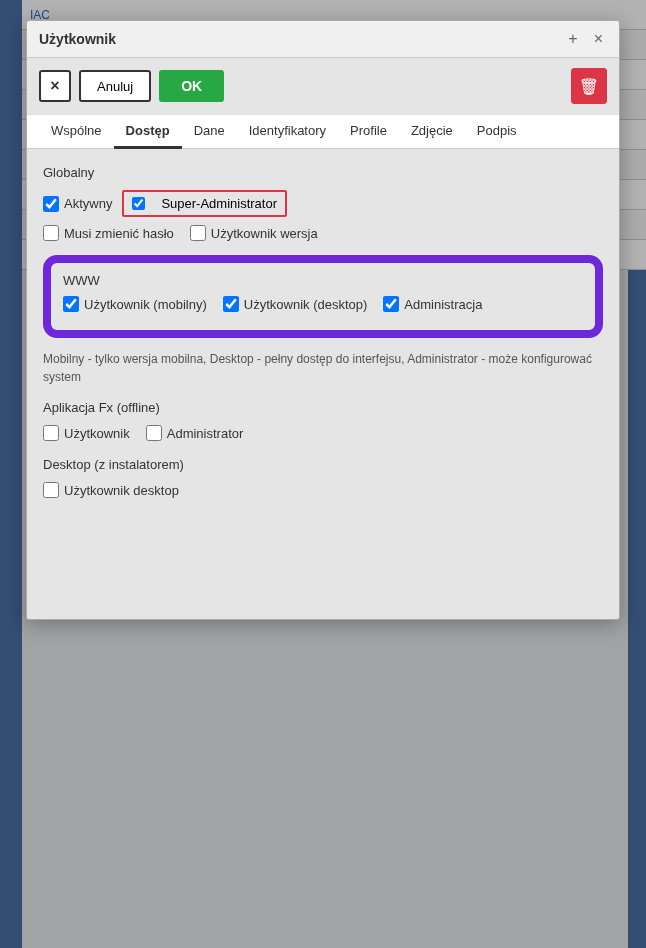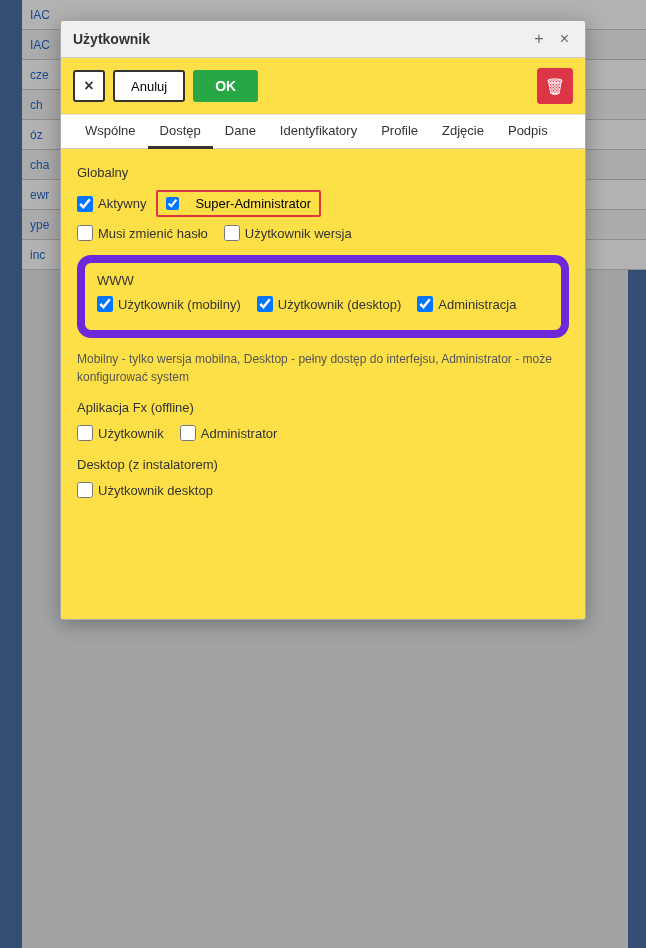--- a/index.html
+++ b/index.html
@@ -61,24 +61,24 @@
       top: 0; left: 0; right: 0; bottom: 0;
       background: rgba(0,0,0,0.3);
       display: flex;
       align-items: flex-start;
       justify-content: center;
       padding-top: 20px;
     }
 
     
     .modal {
-      background: #fde047;
+      background: #e5e5e5;
       border: 1px solid #aaa;
       border-radius: 3px;
-      width: 526px;
+      width: 594px;
       min-height: 600px;
       box-shadow: 0 4px 20px rgba(0,0,0,0.3);
       position: relative;
     }
 
     
     .modal-header {
       background: #f0f0f0;
       border-bottom: 1px solid #ccc;
       padding: 8px 12px;
@@ -185,21 +185,21 @@
       cursor: pointer;
       font-size: 13px;
       color: #333;
       border-bottom: 3px solid transparent;
       margin-bottom: -1px;
       white-space: nowrap;
     }
 
     .tab.active {
       border-bottom: 3px solid #333;
-      font-weight: normal;
+      font-weight: bold;
     }
 
     
     .modal-body {
       padding: 16px 16px;
     }
 
     
     .section-title {
       font-size: 13px;

